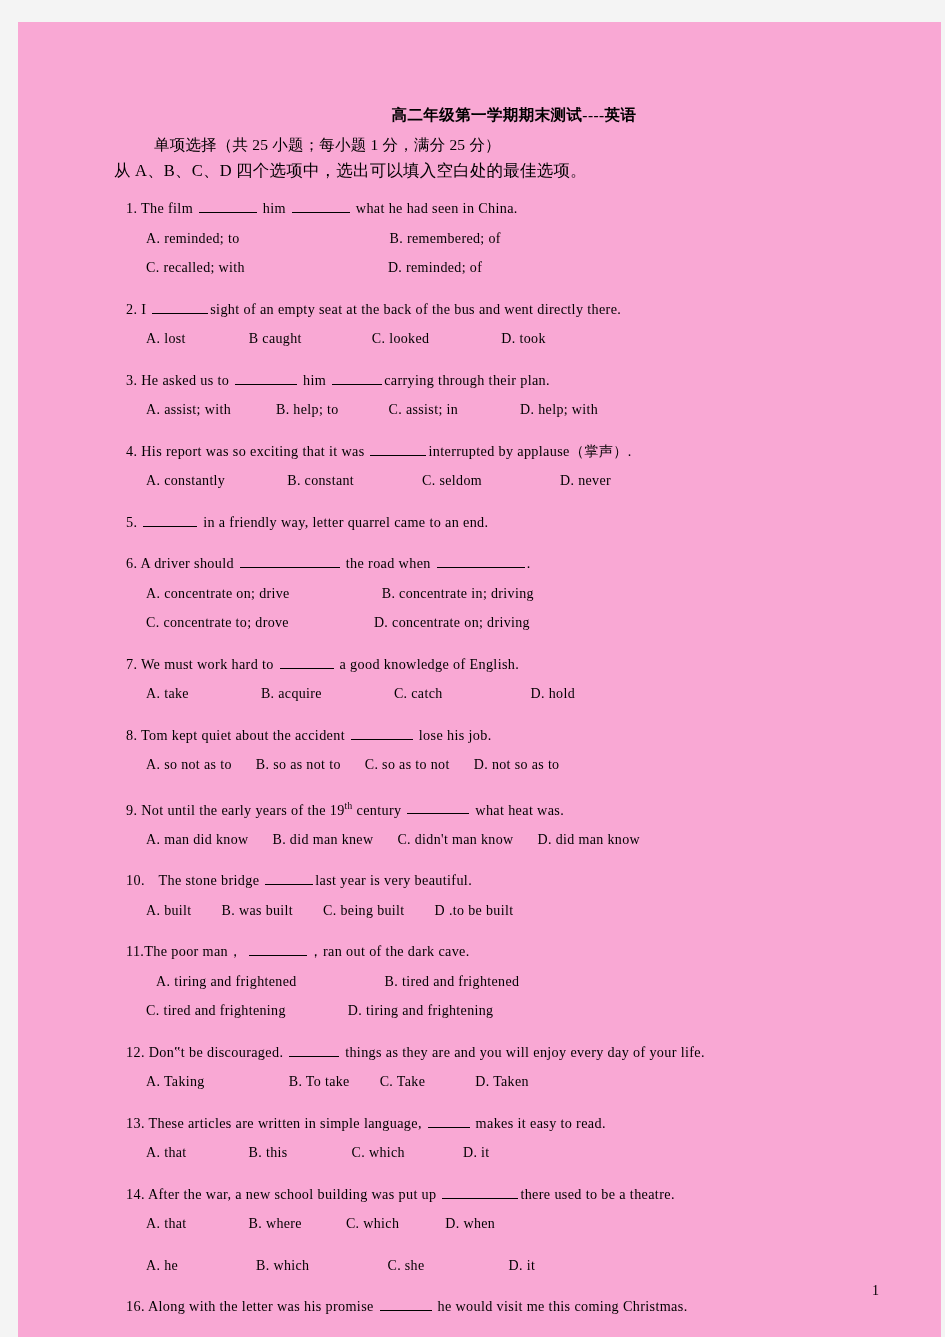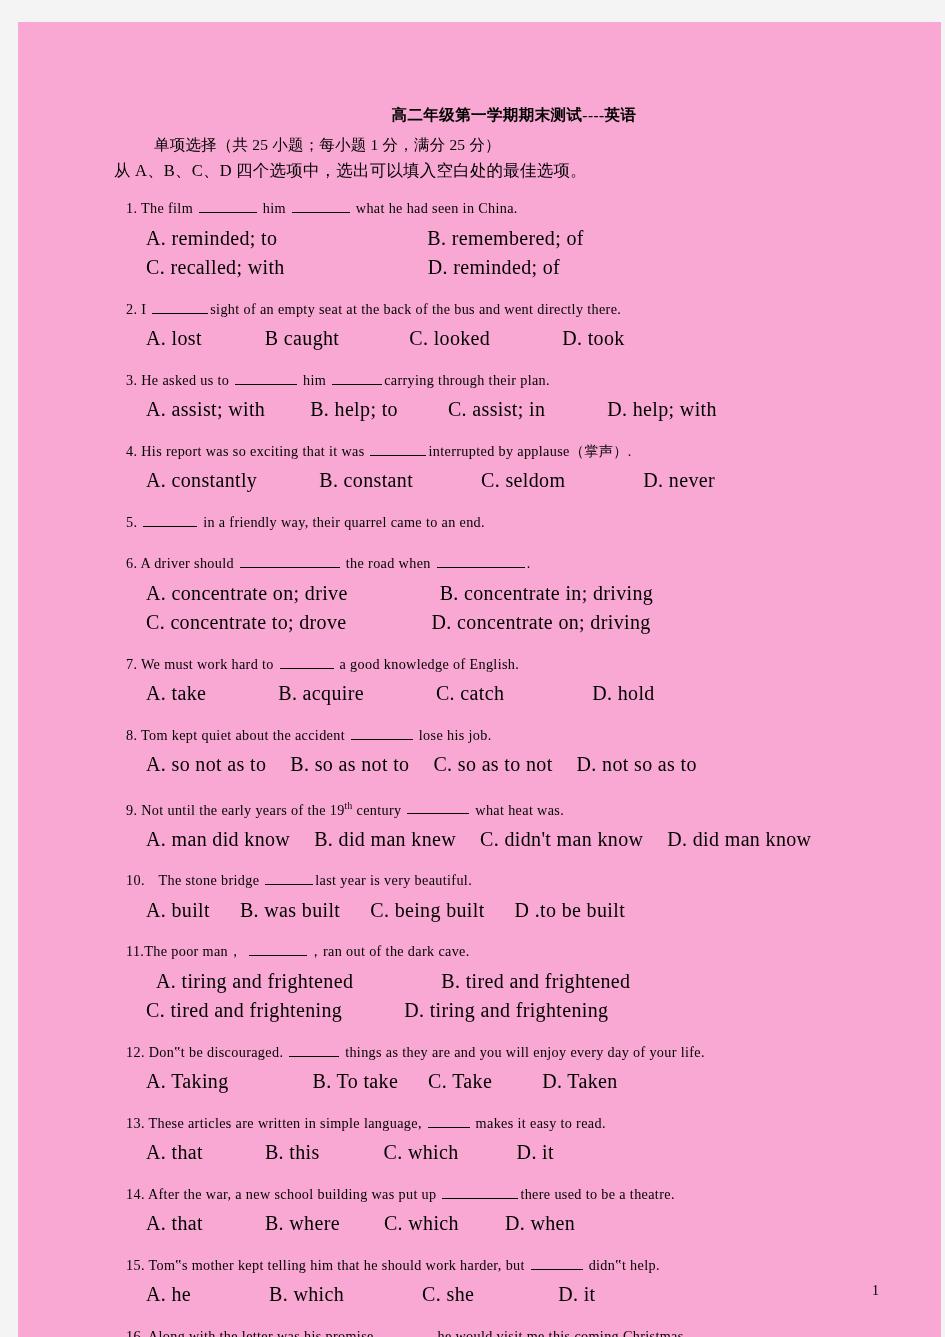--- a/index.html
+++ b/index.html
@@ -50,21 +50,21 @@
   .q {
     margin: 12px;
   }
   .stem {
     font-size: 14.2px;
     line-height: 29.5px;
     white-space: nowrap;
     letter-spacing: 0.35px;
   }
   .opts {
-    font-size: 20px;
+    font-size: 14px;
     line-height: 29.5px;
     white-space: nowrap;
     letter-spacing: 0.35px;
   }
   .blank {
     display: inline-block;
     border-bottom: 1px solid #000;
     height: 0.95em;
     vertical-align: baseline;
     margin: 0 2px;
@@ -143,21 +143,21 @@
       </div>
       <div class="opts ind1">
         <span>A. constantly</span><span style="display:inline-block;width:62px"></span><span>B. constant</span><span style="display:inline-block;width:68px"></span><span>C. seldom</span><span style="display:inline-block;width:78px"></span><span>D. never</span>
       </div>
     </div>
 
     <div class="q">
       <div class="stem">
         <span>5.</span>
         <span class="blank" style="width:54px"></span>
-        <span>in a friendly way, their quarrel came to an end.</span>
+        <span>in a friendly way, letter quarrel came to an end.</span>
       </div>
     </div>
 
     <div class="q">
       <div class="stem">
         <span>6.</span>
         <span>A driver should</span>
         <span class="blank" style="width:100px"></span>
         <span>the road when</span>
         <span class="blank" style="width:88px"></span><span>.</span>
@@ -260,26 +260,20 @@
         <span>14.</span>
         <span>After the war, a new school building was put up</span>
         <span class="blank" style="width:76px"></span><span>there used to be a theatre.</span>
       </div>
       <div class="opts ind1">
         <span>A. that</span><span style="display:inline-block;width:62px"></span><span>B. where</span><span style="display:inline-block;width:44px"></span><span>C. which</span><span style="display:inline-block;width:46px"></span><span>D. when</span>
       </div>
     </div>
 
     <div class="q">
-      <div class="stem">
-        <span>15.</span>
-        <span>Tom‟s mother kept telling him that he should work harder, but</span>
-        <span class="blank" style="width:52px"></span>
-        <span>didn‟t help.</span>
-      </div>
       <div class="opts ind1">
         <span>A. he</span><span style="display:inline-block;width:78px"></span><span>B. which</span><span style="display:inline-block;width:78px"></span><span>C. she</span><span style="display:inline-block;width:84px"></span><span>D. it</span>
       </div>
     </div>
 
     <div class="q">
       <div class="stem">
         <span>16.</span>
         <span>Along with the letter was his promise</span>
         <span class="blank" style="width:52px"></span>

